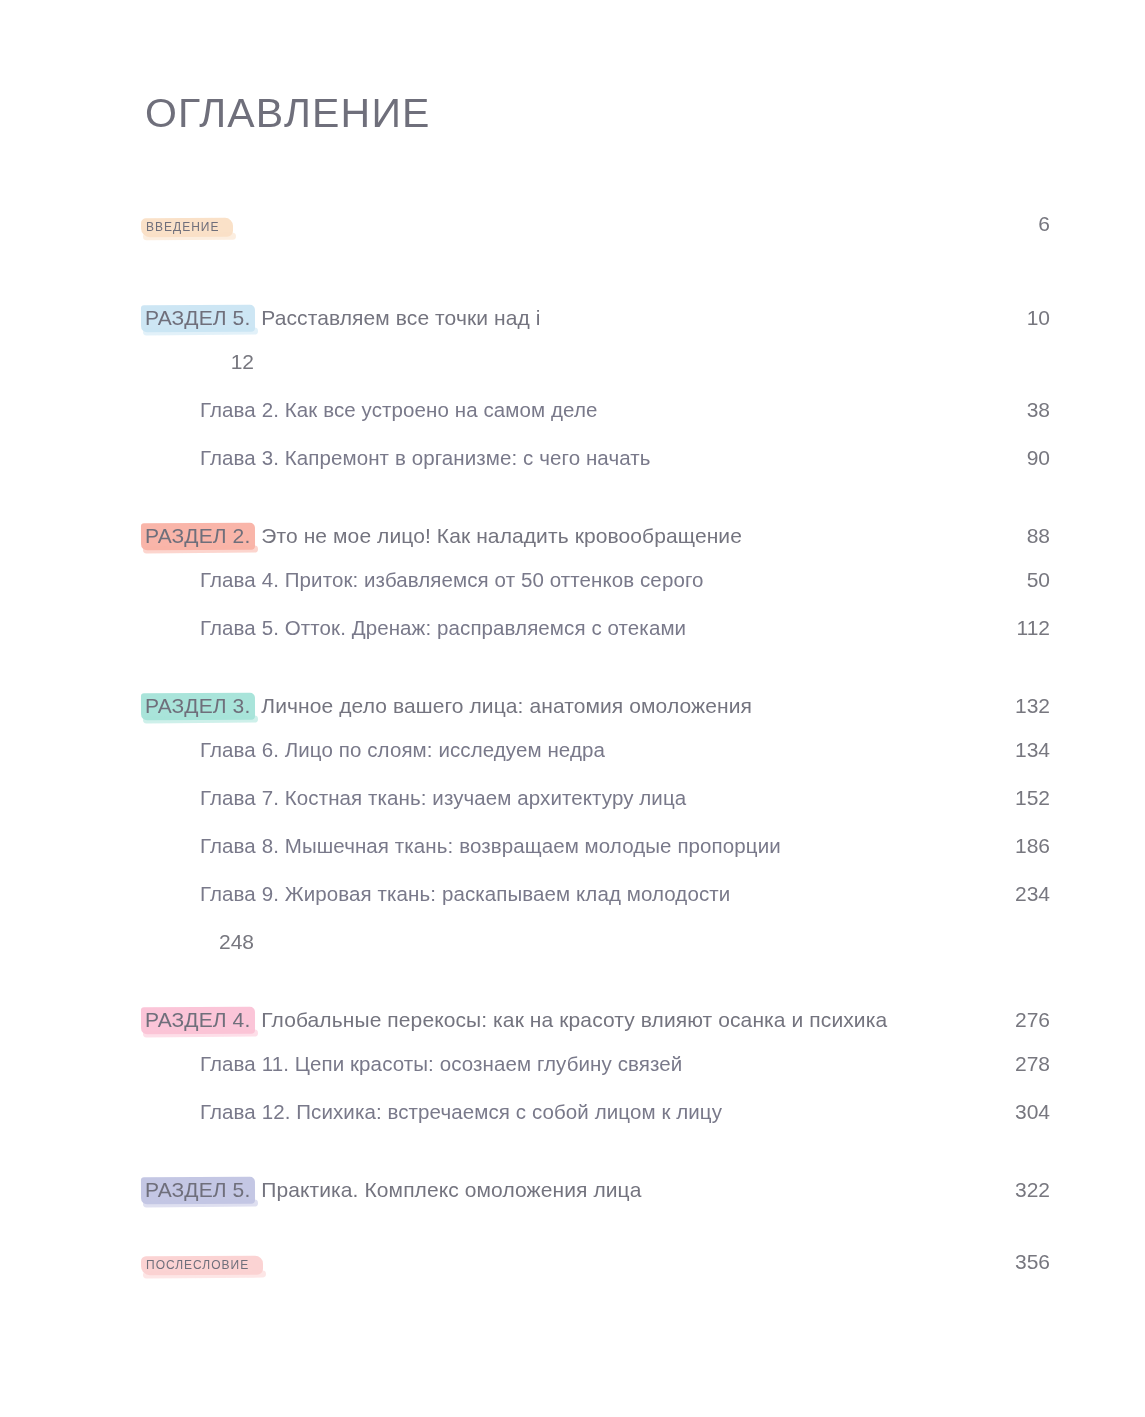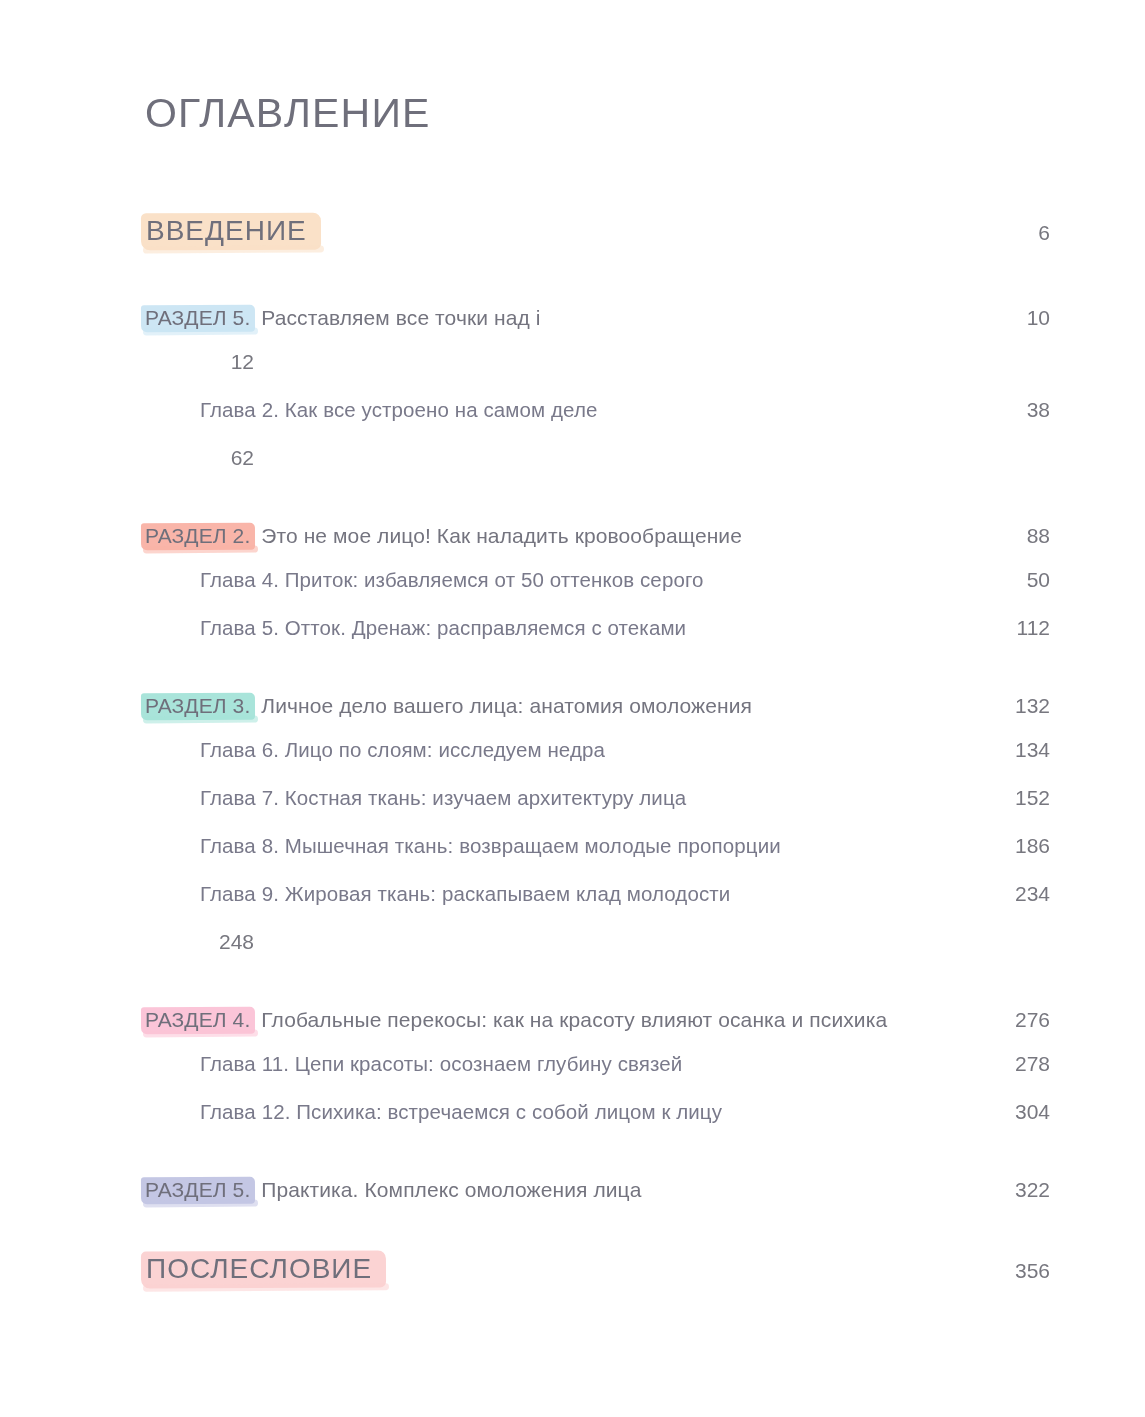--- a/index.html
+++ b/index.html
@@ -68,21 +68,21 @@
     color: #77777f;
     min-width: 54px;
   }
 
   
   .row-matter {
     height: 46px;
     margin-bottom: 18px;
   }
   .row-matter .row-text {
-    font-size: 28px;
+    font-size: 12px;
     letter-spacing: 1.0px;
     color: #6f6f7b;
   }
   .row-matter .row-page {
     font-size: 21px;
   }
 
   
   .row-section {
     height: 46px;
@@ -181,21 +181,22 @@
         <span class="row-page">10</span>
       </div>
       <div class="toc-row row-chapter">
         <span class="row-page">12</span>
       </div>
       <div class="toc-row row-chapter">
         <span class="row-text">Глава 2. Как все устроено на самом деле</span>
         <span class="row-page">38</span>
       </div>
       <div class="toc-row row-chapter">
-        <span class="row-page">62</span>
+        <span class="row-text">Глава 3. Капремонт в организме: с чего начать</span>
+        <span class="row-page">90</span>
       </div>
       <div class="group-gap-lg"></div>
       <div class="toc-row row-section">
         <span class="row-text"><span class="hl hl-salmon"><span class="hl-label">РАЗДЕЛ 2.</span></span> <span class="sec-rest">Это не мое лицо! Как наладить кровообращение</span></span>
         <span class="row-page">88</span>
       </div>
       <div class="toc-row row-chapter">
         <span class="row-text">Глава 4. Приток: избавляемся от 50 оттенков серого</span>
         <span class="row-page">50</span>
       </div>

